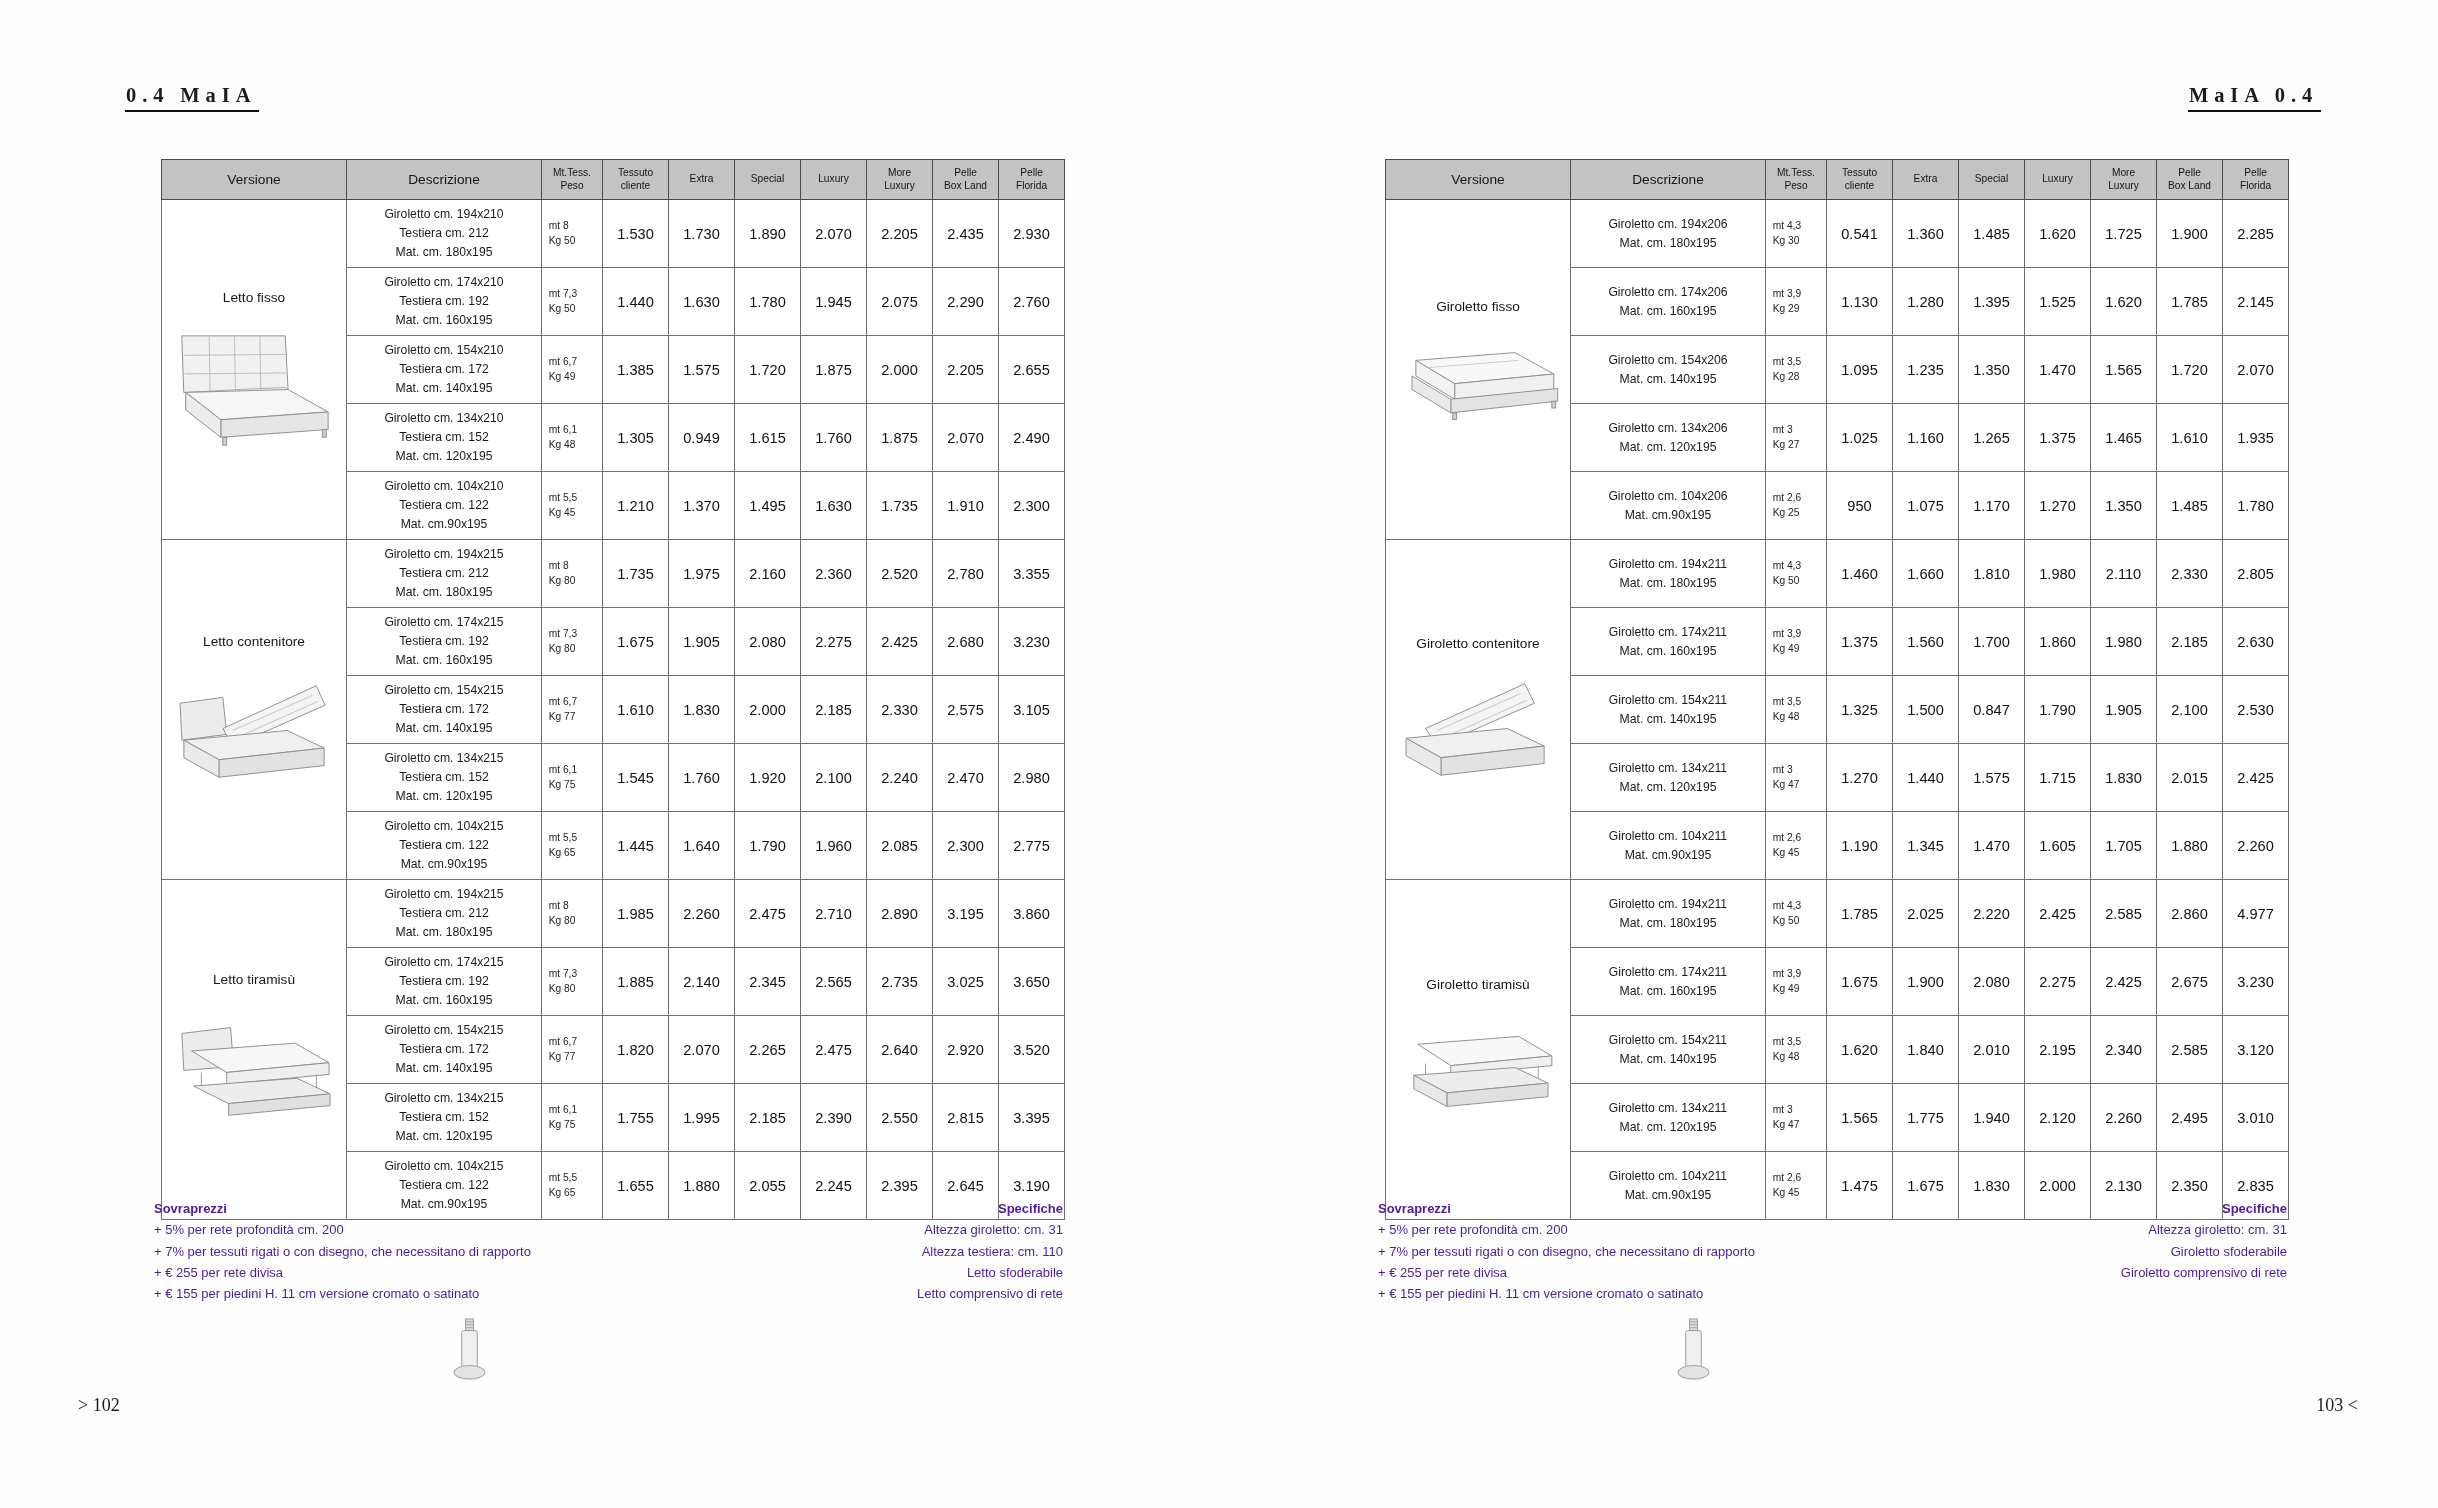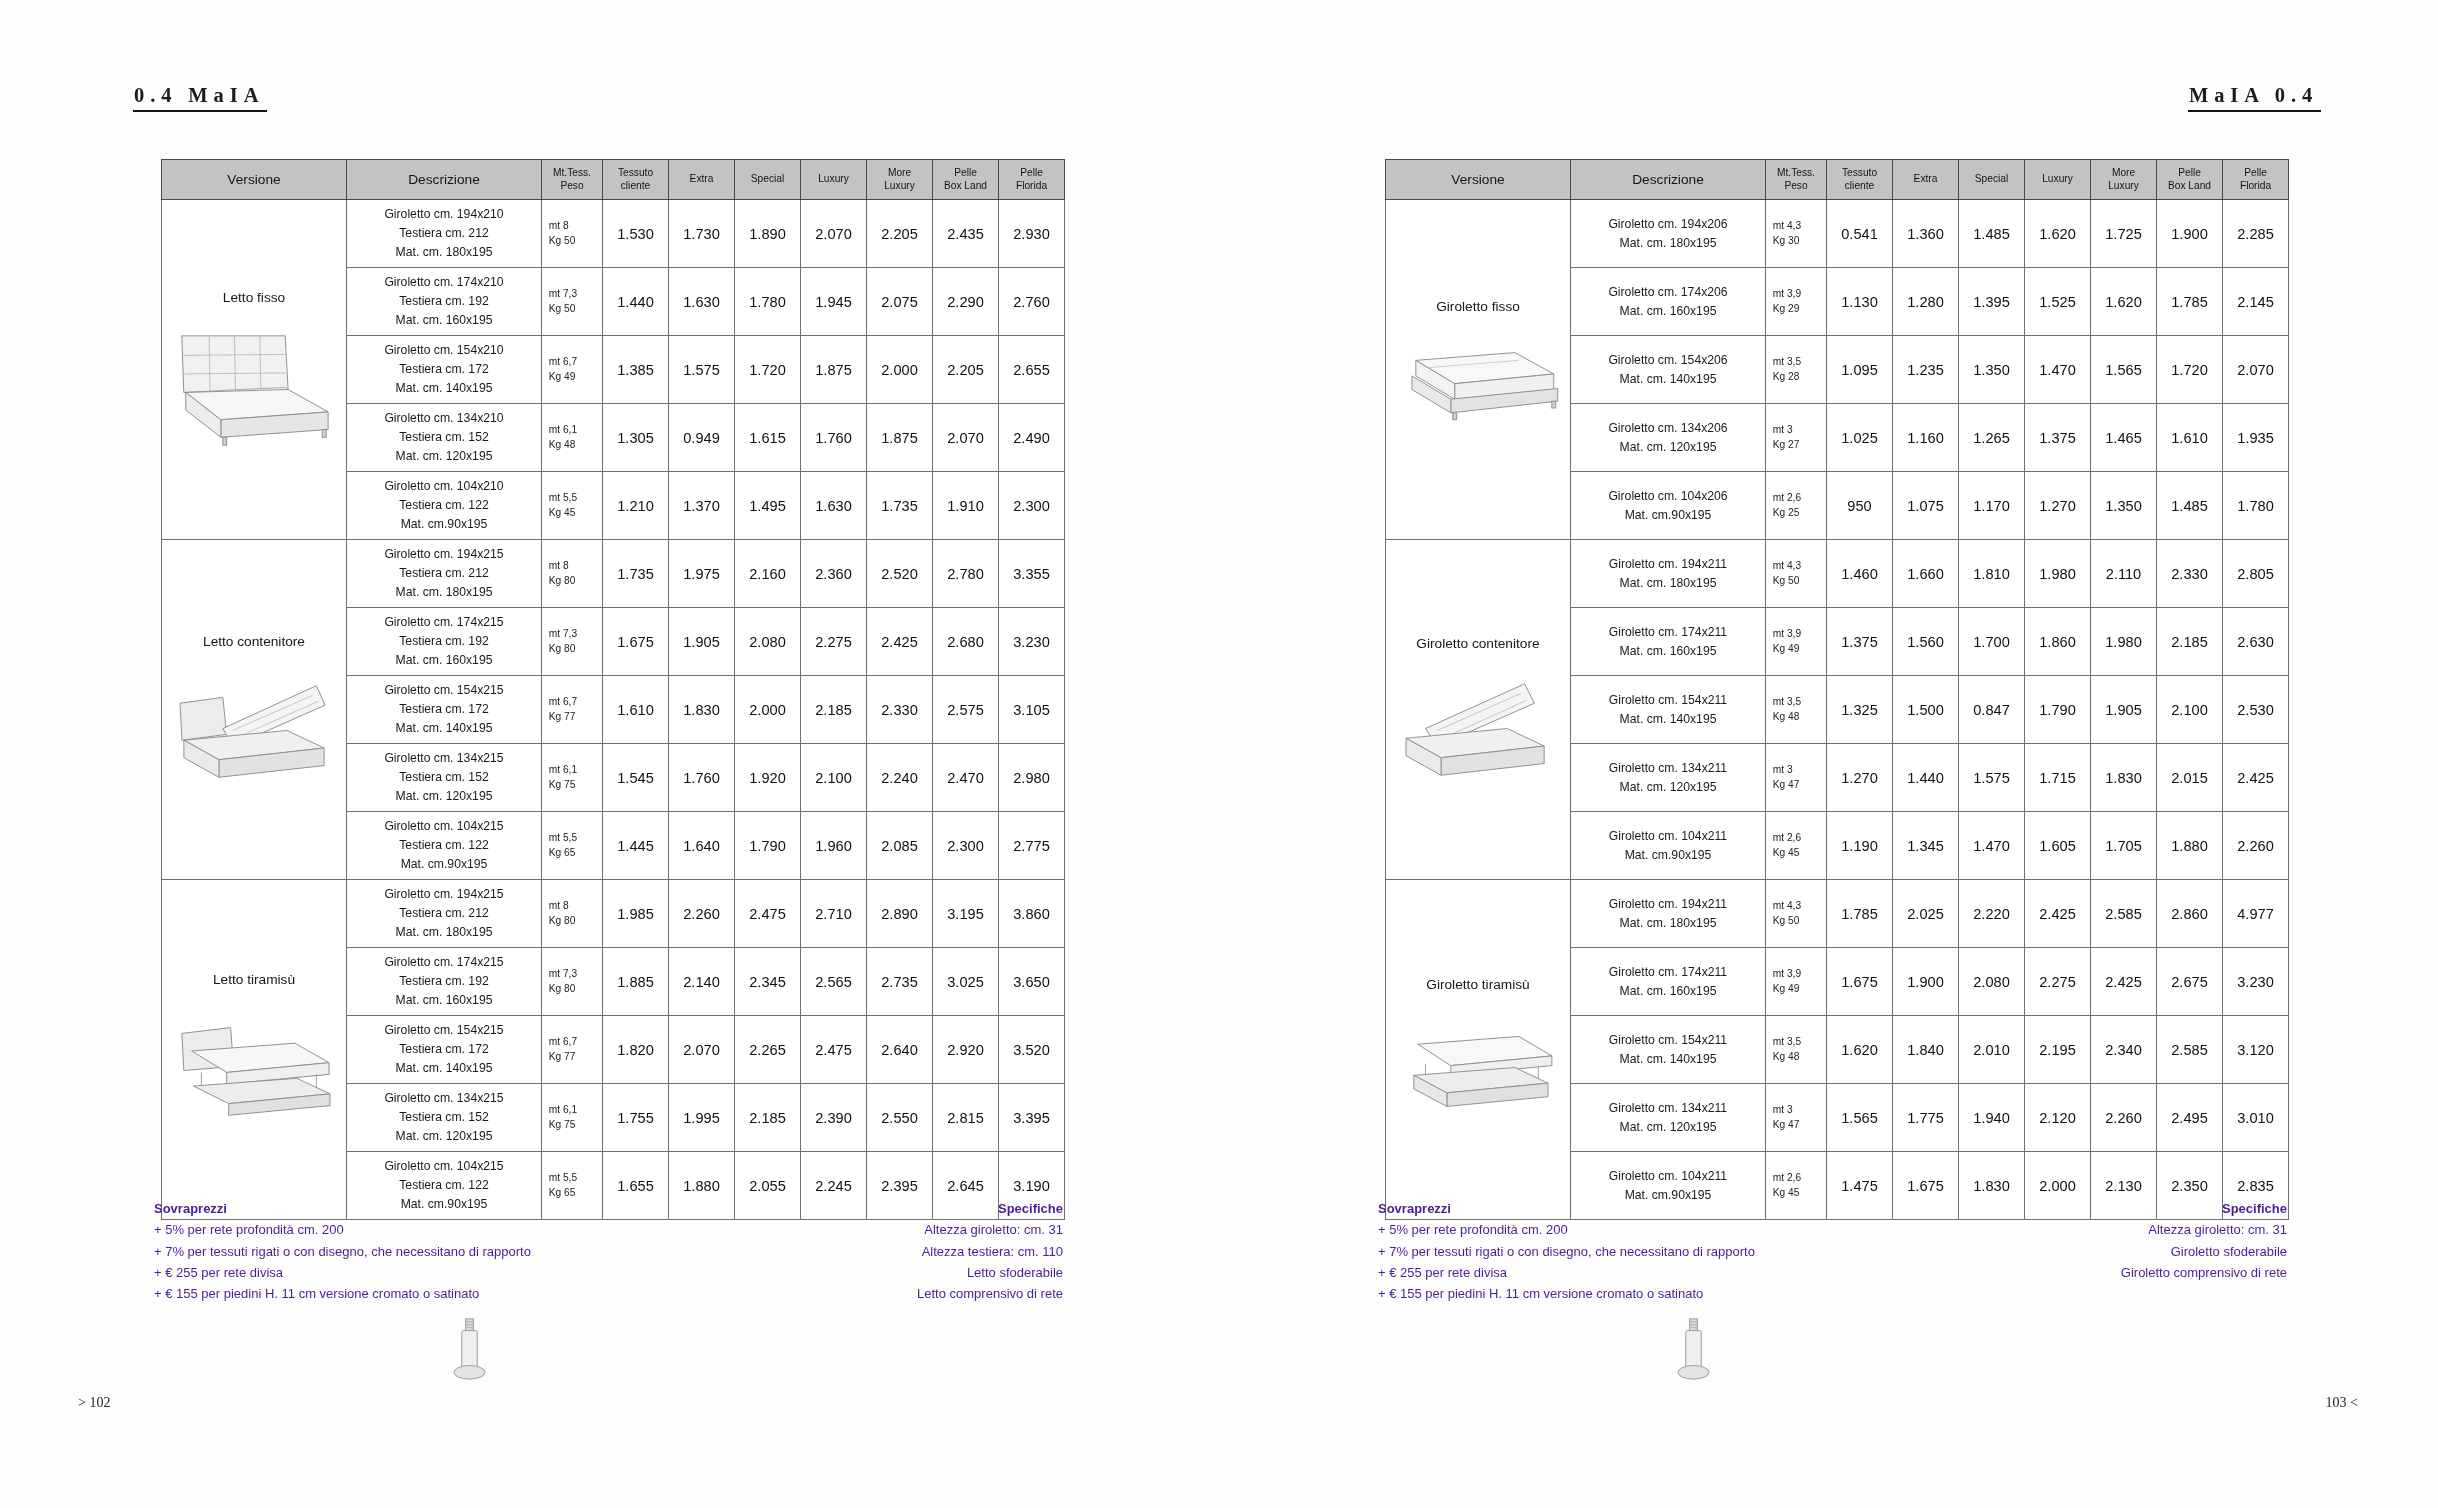--- a/index.html
+++ b/index.html
@@ -12,26 +12,26 @@
     overflow:hidden;
   }
   
   .page-header {
     position:absolute; top:84px;
     font-family:"Liberation Serif","DejaVu Serif",serif;
     font-weight:bold; font-size:20.5px; letter-spacing:5.9px;
     border-bottom:2px solid #111; padding:0 2.9px 2.9px 1px;
     white-space:nowrap;
   }
-  .page-header.left  { left:133px; }
+  .page-header.left  { left:125px; }
   .page-header.right { right:117px; }
   .page-number {
     position:absolute; top:1395px;
     font-family:"Liberation Serif","DejaVu Serif",serif;
-    font-size:14px; color:#1c1c1c;
+    font-size:18px; color:#1c1c1c;
   }
   .page-number.left  { left:78px; }
   .page-number.right { right:80px; }
   
   .table-wrap { position:absolute; top:159px; }
   .table-wrap.left  { left:161px; }
   .table-wrap.right { left:1385px; }
   table.price-table {
     width:902px; border-collapse:collapse; table-layout:fixed;
     background:#fff;

